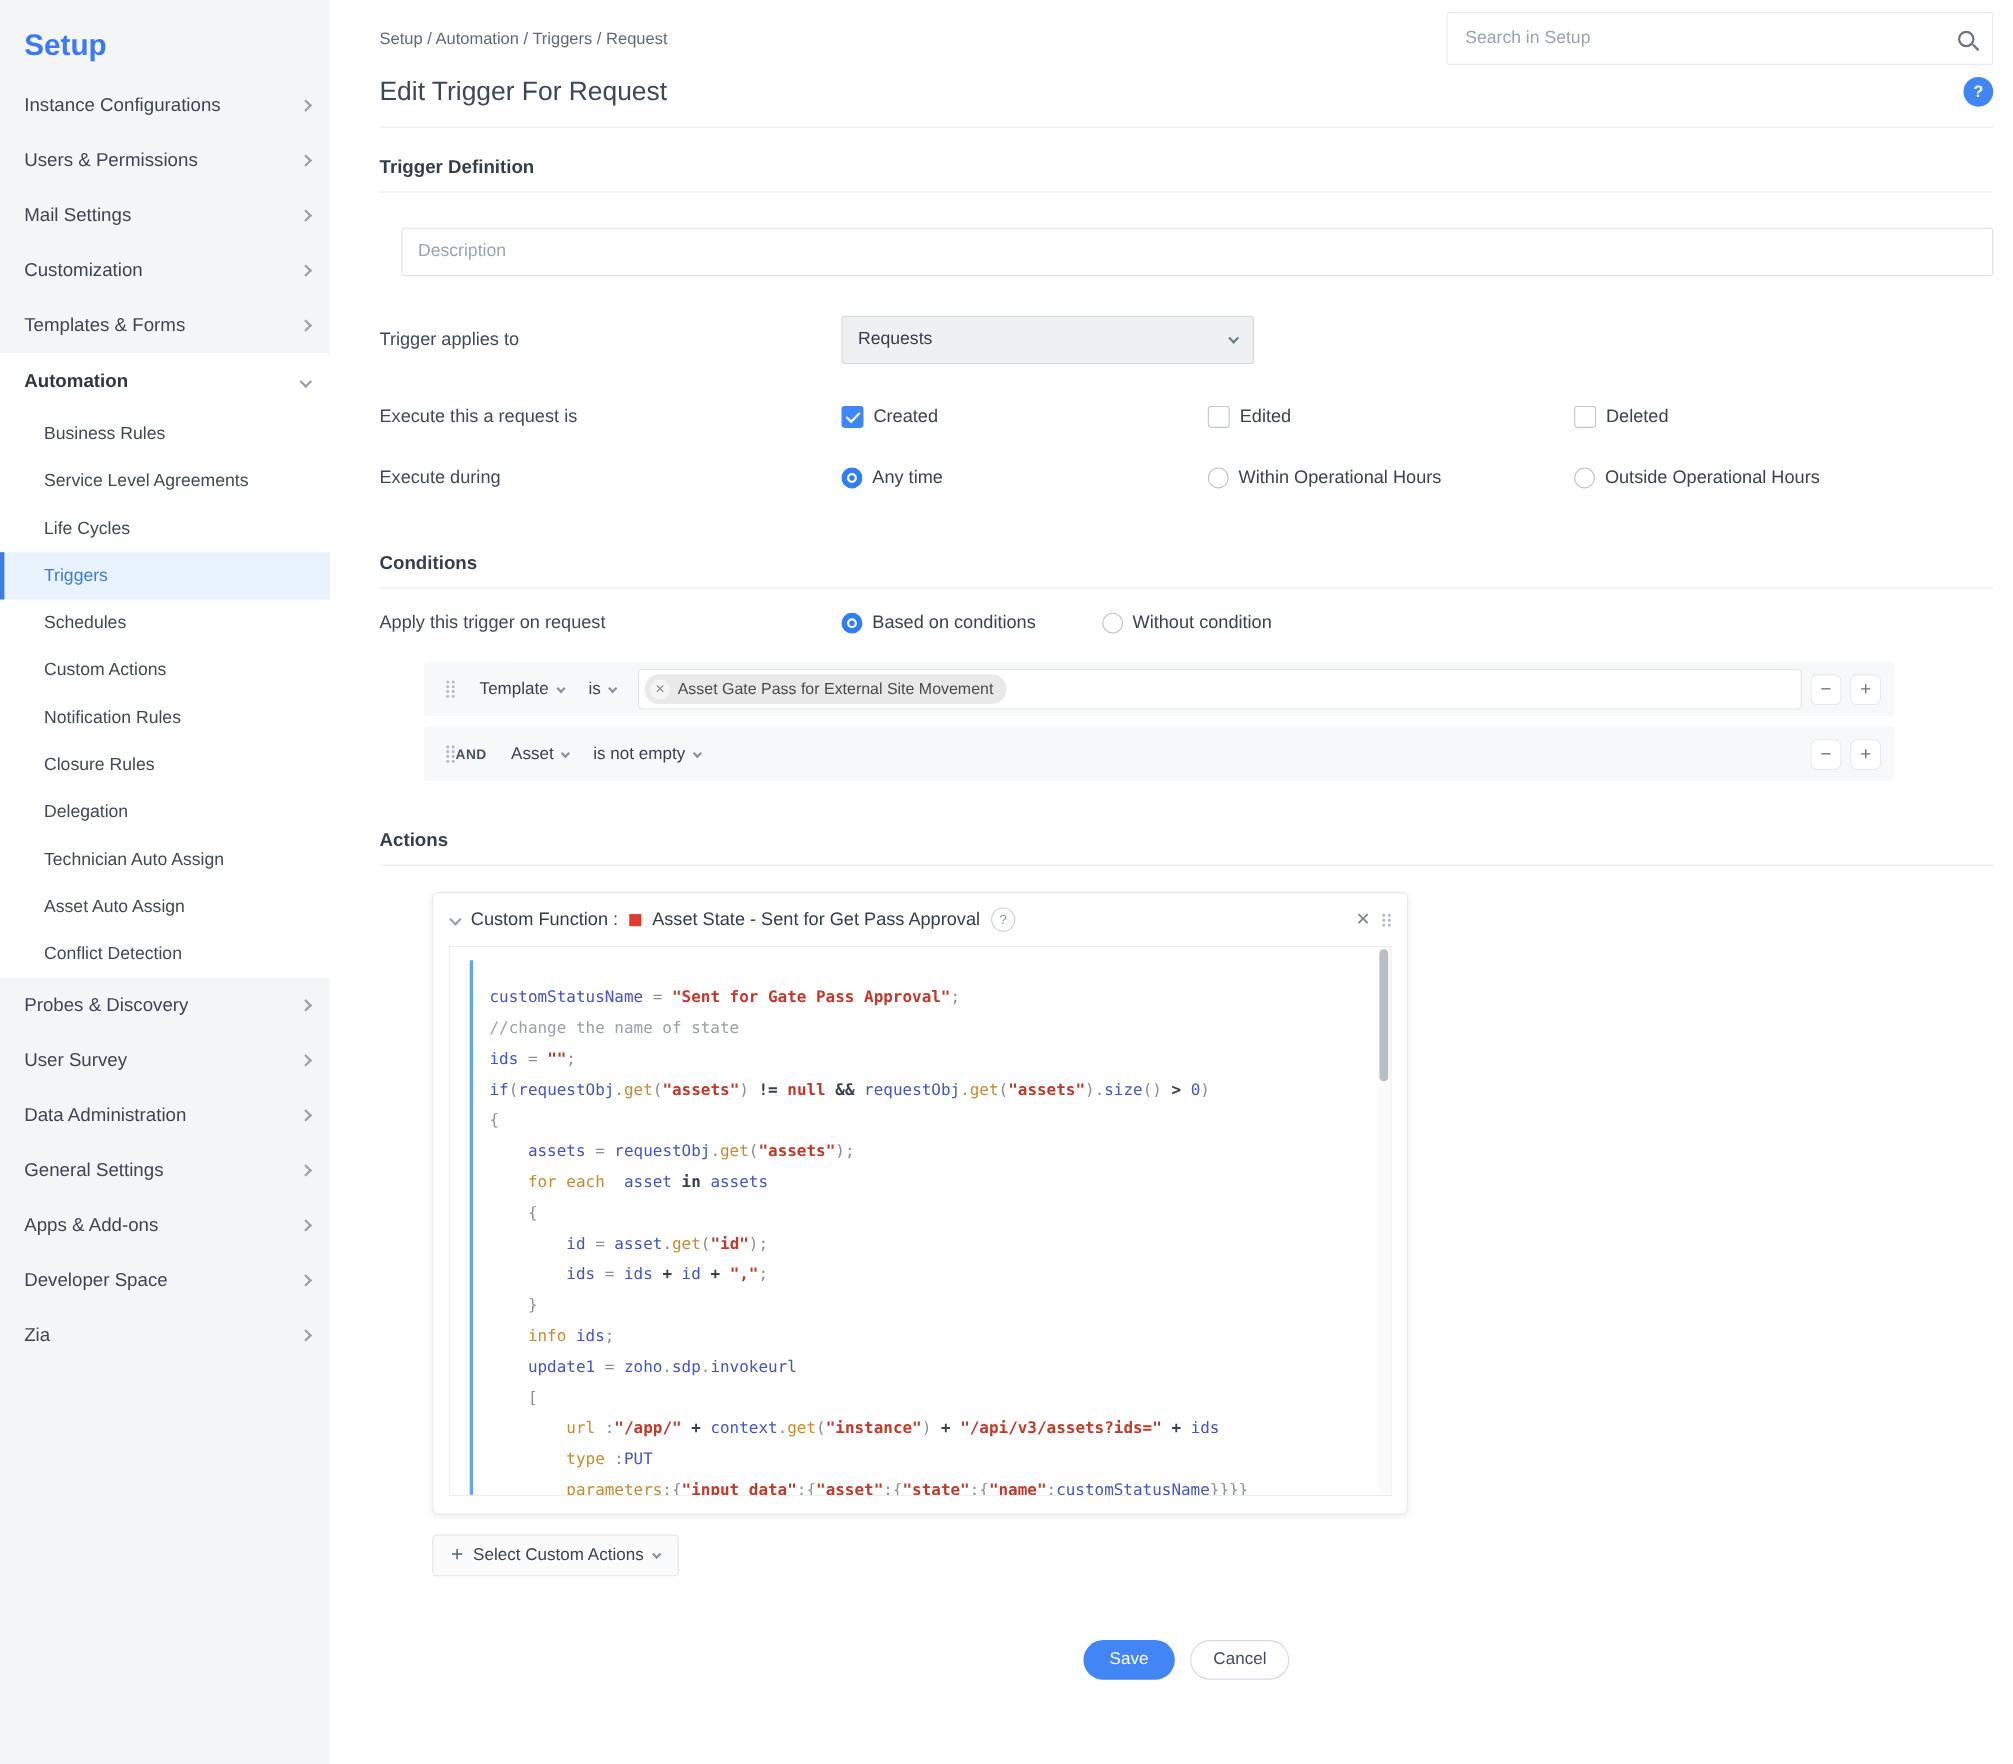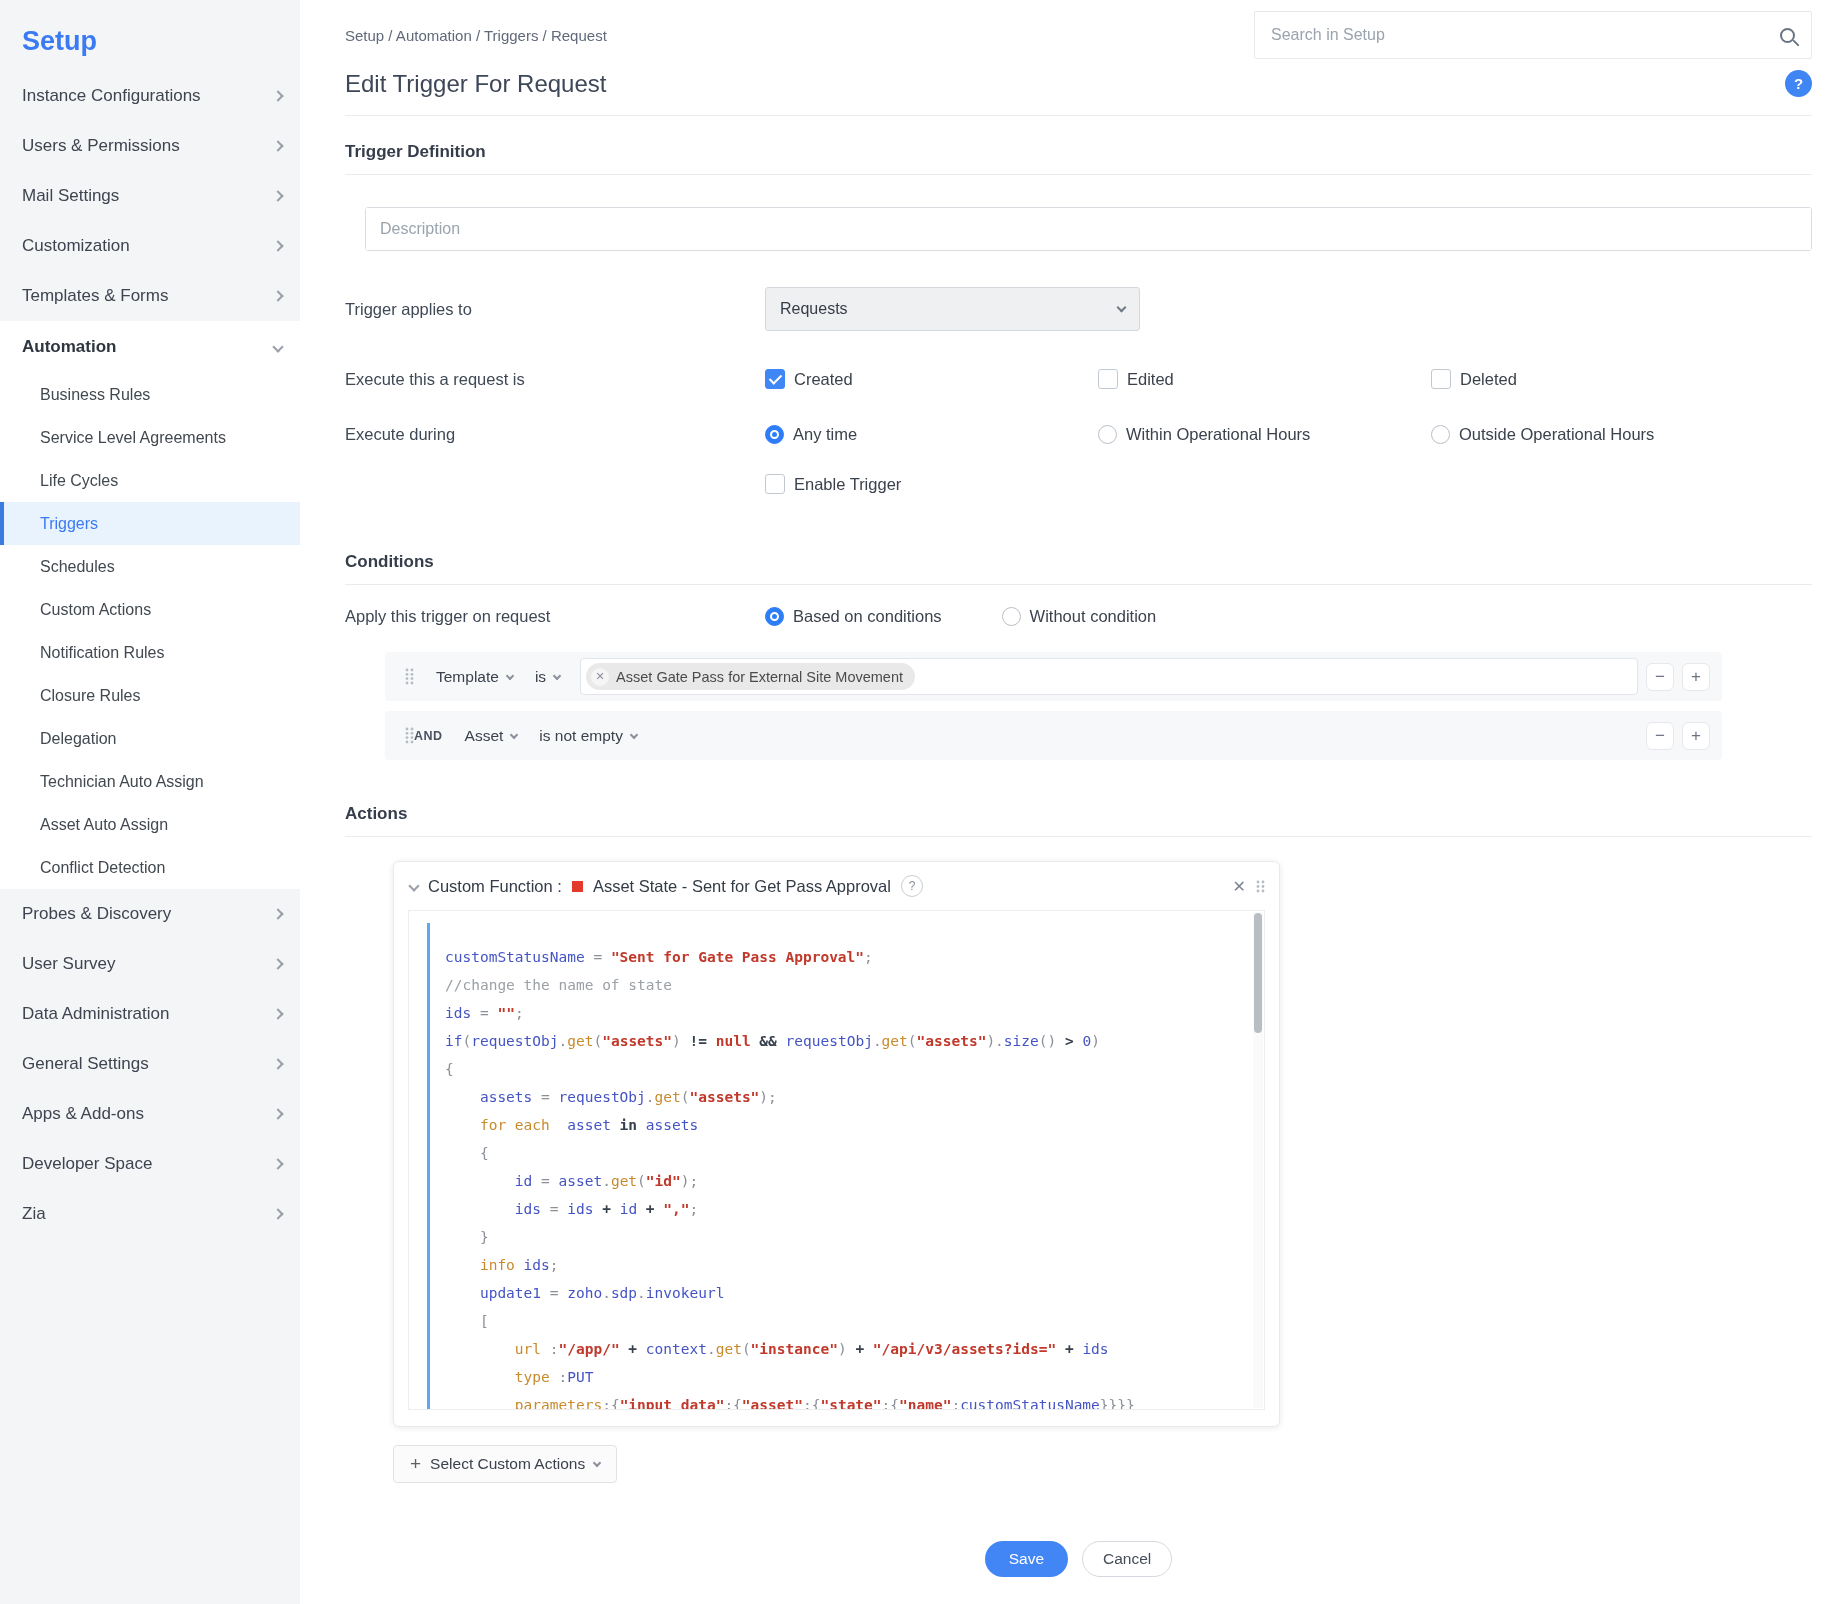--- a/index.html
+++ b/index.html
@@ -20,21 +20,21 @@
   .sub-item.sel { background:#e9f3fe; border-left:4px solid #3b7ce0; color:#3a7af3; }
   .chev { width:8px; height:8px; border-top:2px solid #99a0aa; border-right:2px solid #99a0aa; display:inline-block; }
   .chev.r { transform:rotate(45deg); }
   .chev.d { transform:rotate(135deg); }
   .side-bottom { flex:1; }
 
   
   .main { flex:1; padding:0 18px 0 45px; min-width:0; }
   .topbar { height:70px; display:flex; align-items:center; justify-content:space-between; }
   .breadcrumb { font-size:15px; color:#60697a; }
-  .searchbox { width:558px; height:48px; border:1px solid #e7e9ec; border-radius:2px;
+  .searchbox { width:497px; height:48px; border:1px solid #e7e9ec; border-radius:2px;
                display:flex; align-items:center; padding:0 16px; }
   .searchbox input { border:none; outline:none; flex:1; font-size:16px; color:#3f4855;
                      font-family:"Liberation Sans", sans-serif; }
   .searchbox input::placeholder { color:#9aa3ae; }
   .icon-search { width:15px; height:15px; border:2px solid #697584; border-radius:50%; position:relative; flex:0 0 auto; }
   .icon-search::after { content:''; position:absolute; width:8px; height:2px; background:#697584;
                         transform:rotate(45deg); right:-7px; bottom:-3px; border-radius:1px; }
   .titlerow { height:46px; display:flex; align-items:flex-start; justify-content:space-between;
               border-bottom:1px solid #e9ebee; }
   .page-title { font-size:24px; color:#3d4758; }
@@ -282,27 +282,20 @@
         </label>
       </div>
       <div class="fcol">
         <label class="opt">
           <span class="rb"></span>
           <span class="olabel">Outside Operational Hours</span>
         </label>
       </div>
     </div>
 
-    <div class="form-row" style="margin-top:30px;">
-      <div class="flabel"></div>
-      <label class="opt">
-        <span class="cb"></span>
-        <span class="olabel">Enable Trigger</span>
-      </label>
-    </div>
 
     
     <div class="sect-title" style="margin-top:58px;">Conditions</div>
 
     <div class="form-row" style="margin-top:22px;">
       <div class="flabel">Apply this trigger on request</div>
       <label class="opt">
         <span class="rb on"></span>
         <span class="olabel">Based on conditions</span>
       </label>

